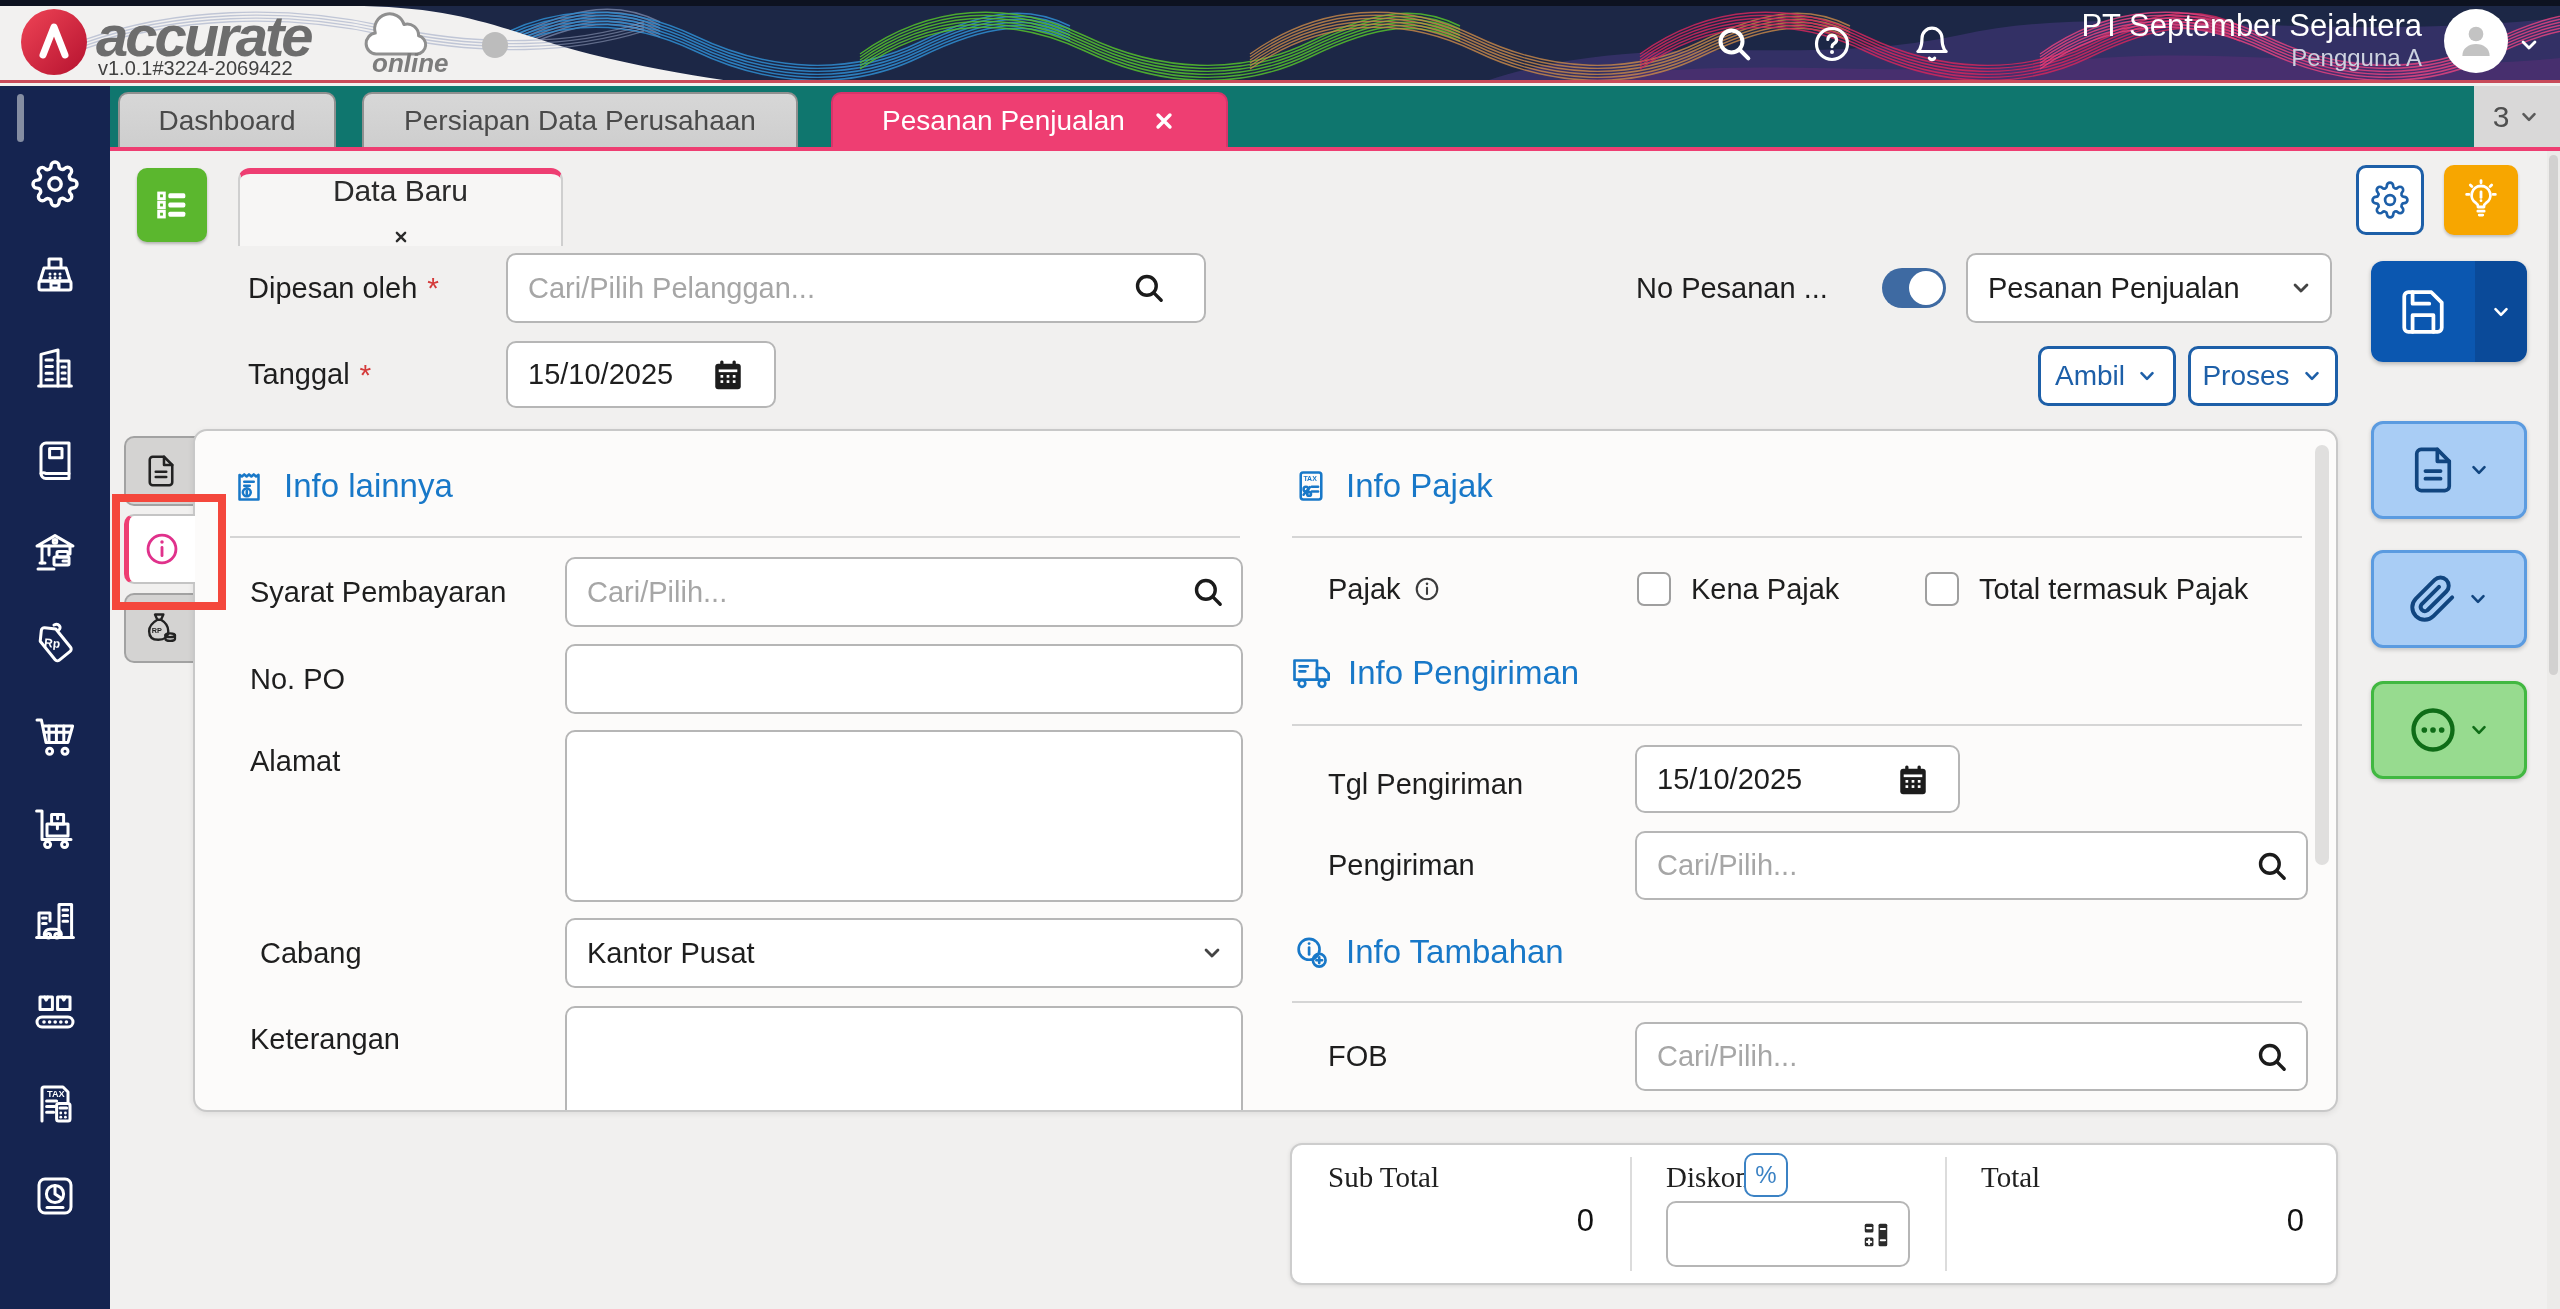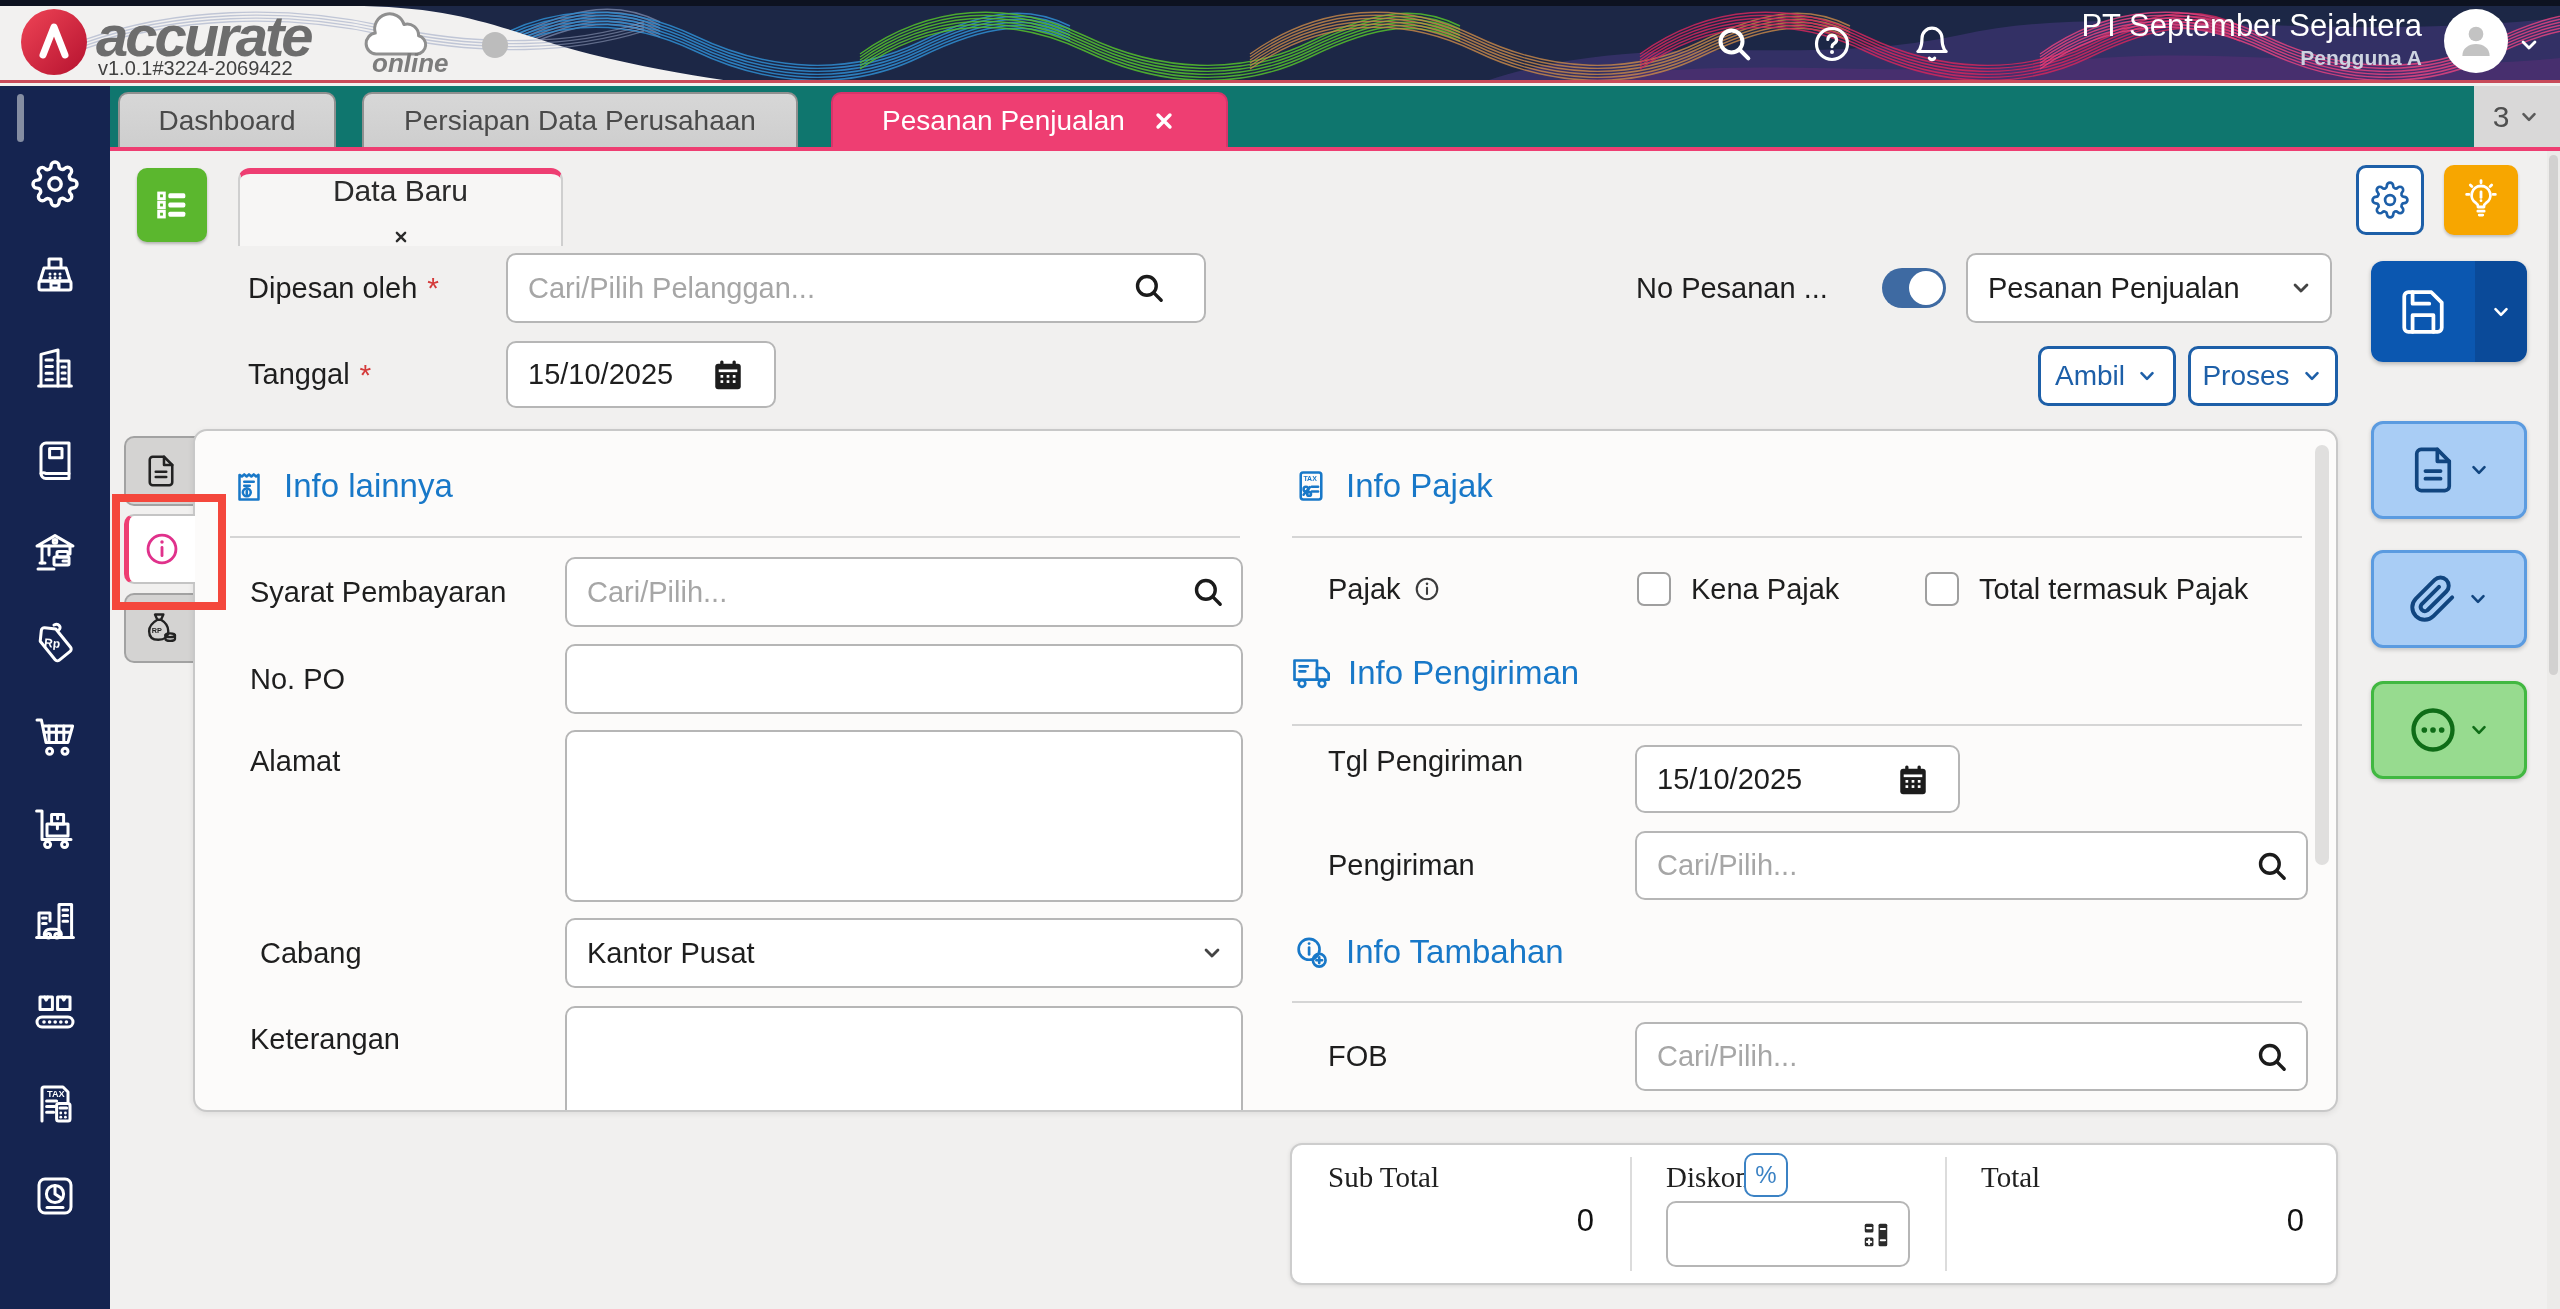--- a/index.html
+++ b/index.html
@@ -19,21 +19,21 @@
   .wordmark{position:absolute;left:96px;top:2px;z-index:4;font-style:italic;font-weight:700;
             font-size:58px;letter-spacing:-3px;color:#6d6d6d;}
   .cloud{position:absolute;left:356px;top:10px;z-index:4;}
   .brand-sub{position:absolute;left:372px;top:48px;z-index:5;font-style:italic;font-weight:700;
              font-size:26px;color:#7c7c7c;}
   .version{position:absolute;left:98px;top:57px;z-index:4;font-size:20px;color:#414141;}
   .gray-dot{position:absolute;left:482px;top:32px;z-index:4;width:26px;height:26px;border-radius:50%;background:#bcbcbc;}
   .topicon{position:absolute;top:24px;z-index:4;color:#fff;cursor:pointer;}
   .company-block{position:absolute;right:138px;top:7px;z-index:4;text-align:right;color:#fff;}
   .company-name{font-size:31px;font-weight:500;line-height:38px;}
-  .company-user{font-size:21px;color:#cdd3e0;line-height:26px;font-weight:bold;}
+  .company-user{font-size:24px;color:#cdd3e0;line-height:26px;}
   .avatar{position:absolute;left:2444px;top:9px;z-index:4;width:64px;height:64px;border-radius:50%;
           background:#fff;display:flex;align-items:center;justify-content:center;color:#c3c3c3;}
   .av-chев{position:absolute;left:2516px;top:32px;z-index:4;color:#fff;}
 
   
   .tabbar{position:absolute;left:110px;top:86px;width:2450px;height:61px;background:#0f766e;}
   .mtab{position:absolute;top:6px;height:55px;border:2px solid #909090;border-bottom:none;
         border-radius:10px 10px 0 0;background:linear-gradient(#d7d7d7,#cecece);
         display:flex;align-items:center;justify-content:center;font-size:28px;color:#4a4a4a;cursor:pointer;}
   .mtab.active{background:var(--pink,#ee3e72);border-color:#d8336a;color:#fff;gap:26px;}
@@ -780,21 +780,21 @@
       </div>
 
       <div class="sechead" style="left:1097px;top:222px">
         <svg width="40" height="40">
             <use href="#s-truck"></use>
           </svg>
         <span>Info Pengiriman</span>
       </div>
       <div class="divider" style="left:1097px;top:293px;width:1010px"></div>
 
-      <div class="plbl mid" style="left:1133px;top:296px;height:68px">
+      <div class="plbl mid" style="left:1133px;top:319px;height:68px">
         <span>Tgl Pengiriman</span>
       </div>
       <input class="inp" style="left: 1440px; top: 314px; width: 325px; height: 68px;" value="15/10/2025">
       <svg class="ico-in" style="left:1700px;top:331px;color:#1c1c1c" width="36" height="36">
           <use href="#s-calendar"></use>
         </svg>
 
       <div class="plbl mid" style="left:1133px;top:400px;height:69px">
         <span>Pengiriman</span>
       </div>

